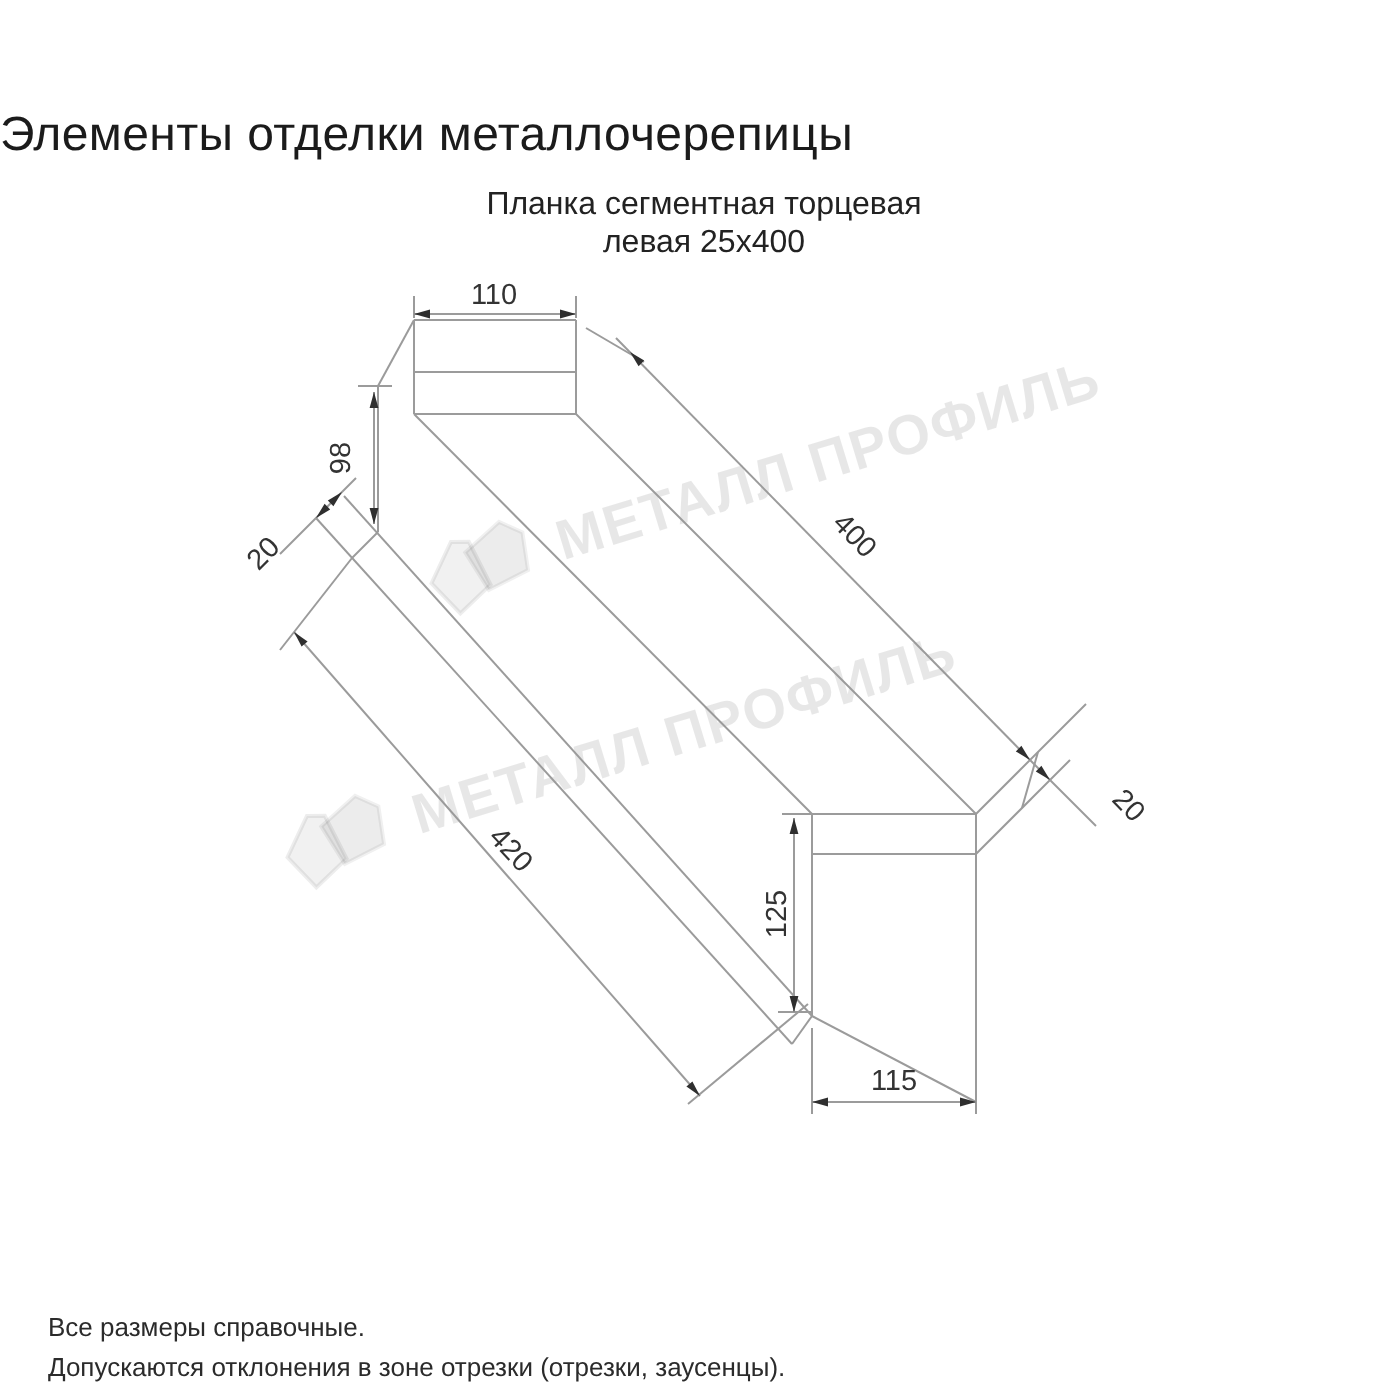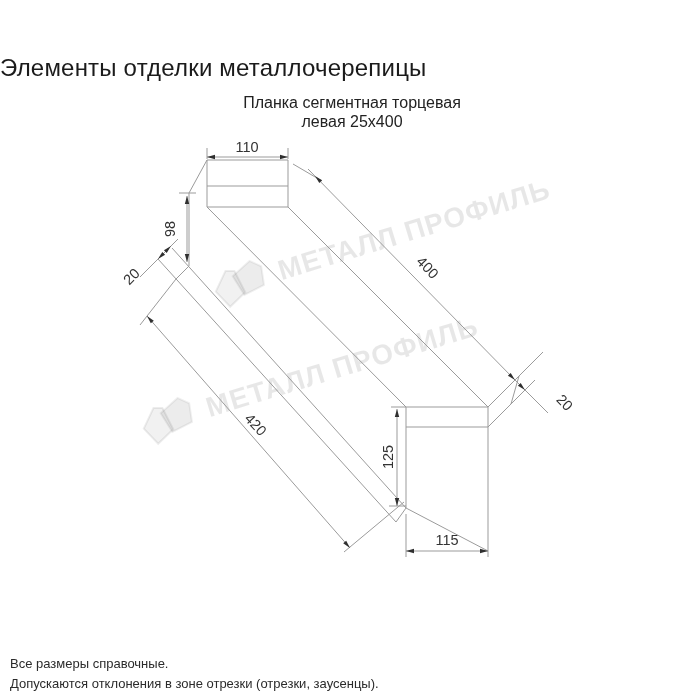--- a/index.html
+++ b/index.html
@@ -31,21 +31,21 @@
     position:absolute;display:flex;align-items:center;gap:8px;
     transform-origin:left center;pointer-events:none;white-space:nowrap;
   }
   .watermark .wm-text{
     font-size:28px;font-weight:bold;letter-spacing:1px;
     color:rgba(0,0,0,0.095);
   }
   .wm-1{left:212px;top:268px;transform:rotate(-17deg);}
   .wm-2{left:140px;top:405px;transform:rotate(-17deg);}
   .footer{
-    position:absolute;left:10px;font-size:13px;color:#2b2b2b;
+    position:absolute;left:24px;font-size:13px;color:#2b2b2b;
   }
   .footer-1{top:656px;}
   .footer-2{top:676px;}
 </style>
 </head>
 <body>
 
 <div class="page-title">Элементы отделки металлочерепицы</div>
 
 <div class="subtitle">

